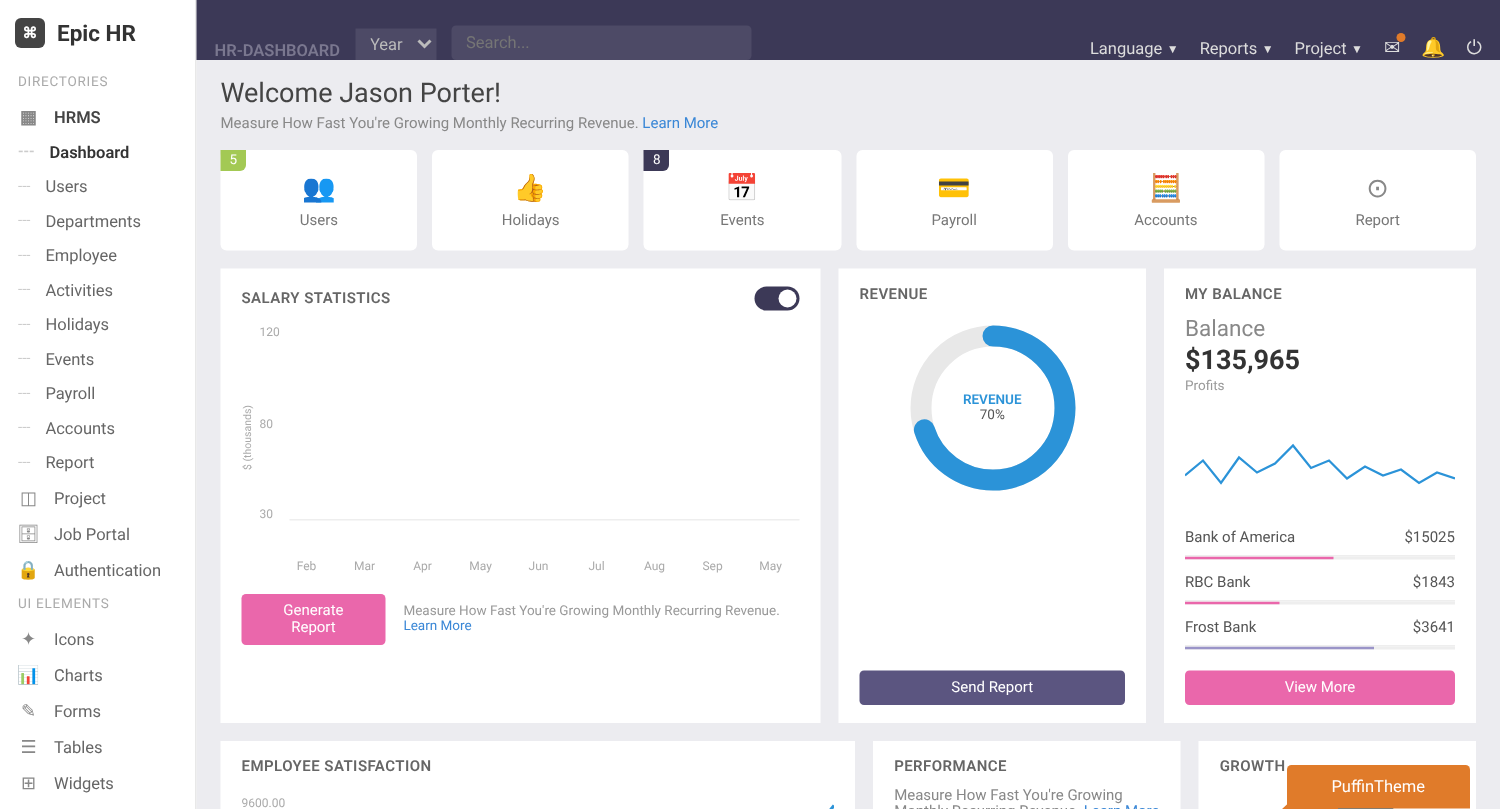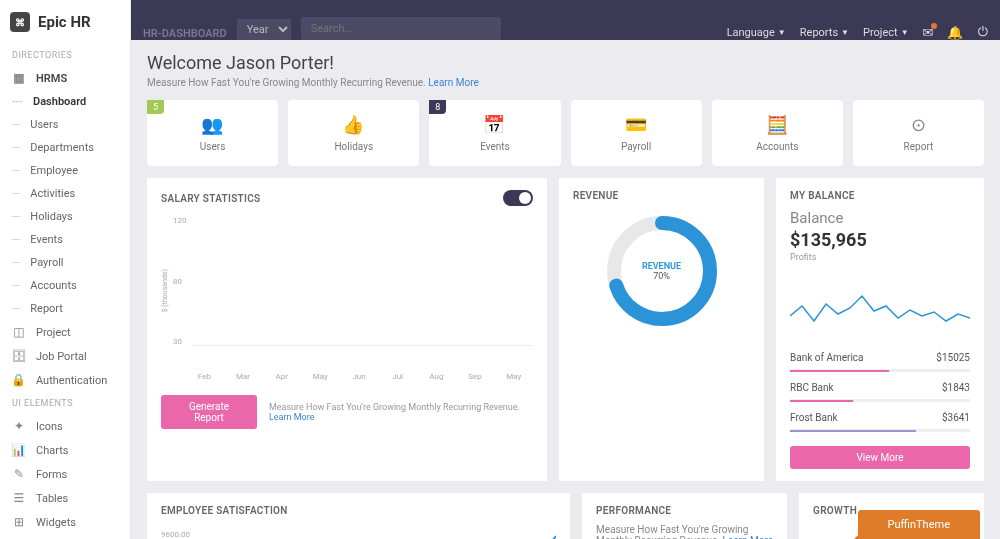--- a/index.html
+++ b/index.html
@@ -329,20 +329,21 @@
           <div class="donut">
             <svg width="120" height="120">
                 <circle cx="60" cy="60" r="48" stroke="#e8e8e8" stroke-width="14" fill="none"></circle>
                 <circle cx="60" cy="60" r="48" stroke="#2b93d8" stroke-width="14" fill="none" stroke-dasharray="211 301" stroke-linecap="round"></circle>
               </svg>
             <div class="donut-c">
                 <span class="big">REVENUE</span>
                 <span>70%</span>
               </div>
           </div>
+          <button class="btn purple" style="margin-top:auto">Send Report</button>
         </div>
 
         <div class="card balance">
           <div class="card-t">MY BALANCE</div>
           <div class="bal-lbl" style="margin-top:8px">Balance</div>
           <div class="bal-amt">$135,965</div>
           <div class="bal-sub">Profits</div>
           <svg class="spark" viewBox="0 0 180 50" preserveAspectRatio="none">
               <polyline fill="none" stroke="#2b93d8" stroke-width="1.5" points="0,30 12,20 24,35 36,18 48,28 60,22 72,10 84,25 96,20 108,32 120,24 132,30 144,26 156,35 168,28 180,32"></polyline>
             </svg>

